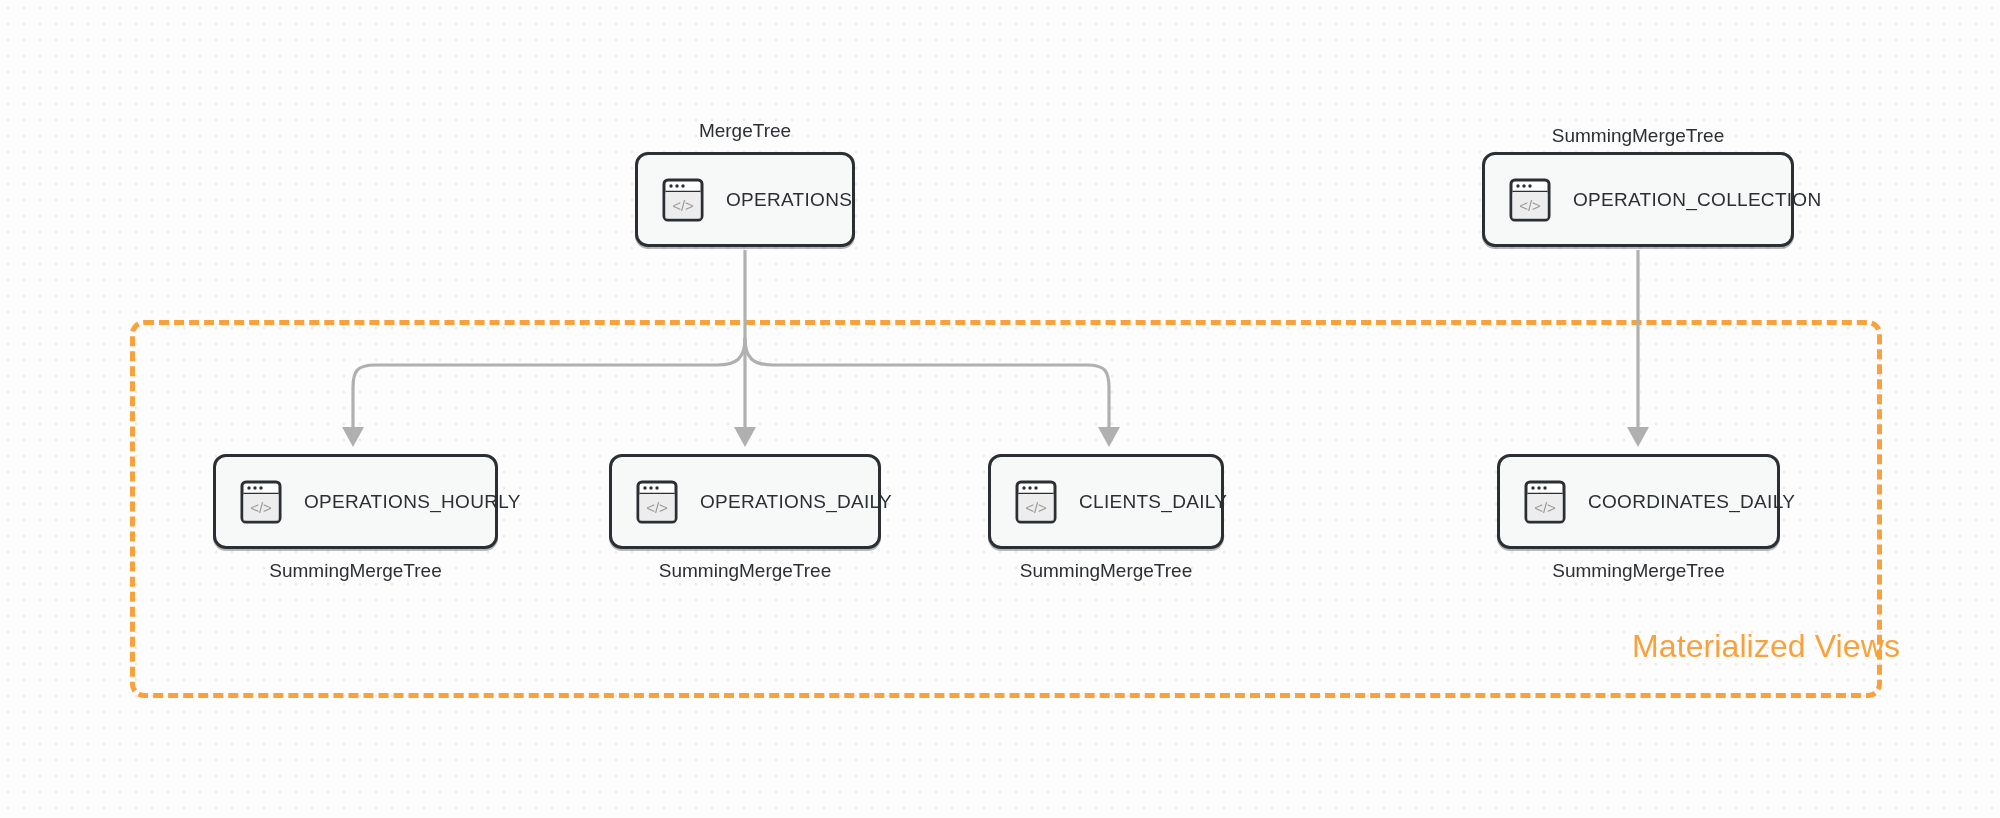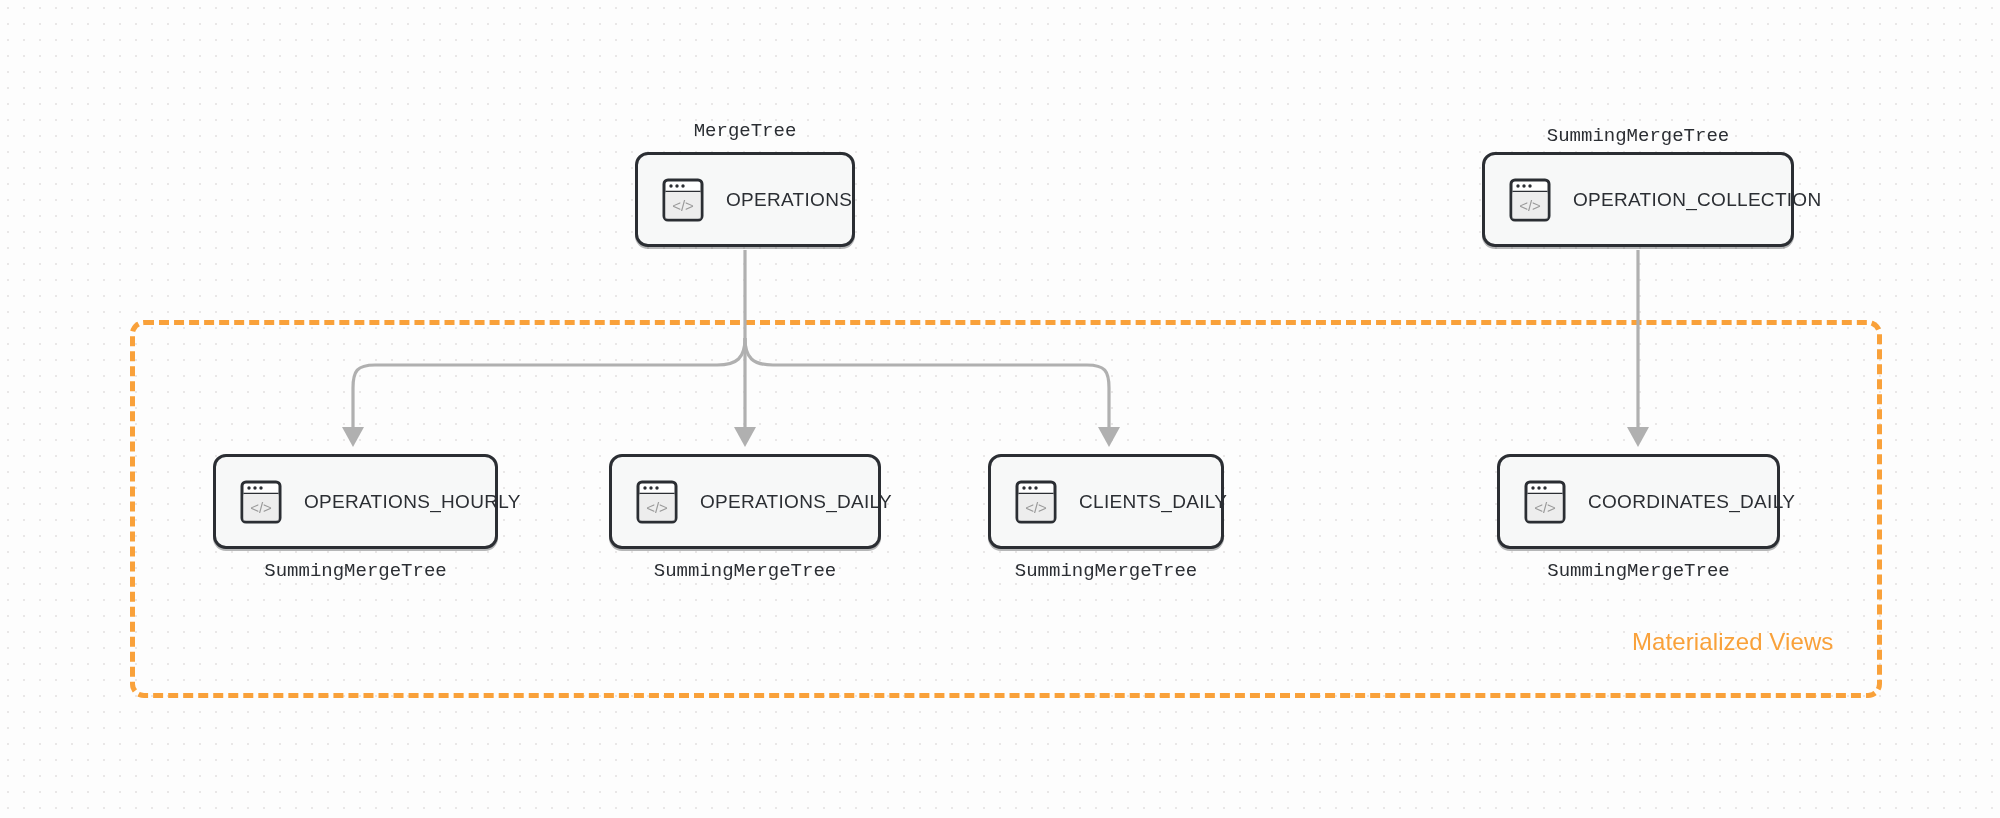--- a/index.html
+++ b/index.html
@@ -30,21 +30,21 @@
   .mv-group {
     position: absolute;
     box-sizing: border-box;
     border: 5px dashed #f9a13a;
     border-radius: 14px;
     background: transparent;
   }
   .mv-caption {
     position: absolute;
     color: #f9a13a;
-    font-size: 24px;
+    font-size: 32px;
     letter-spacing: 0.1px;
     white-space: nowrap;
     font-family: "Liberation Sans", sans-serif;
   }
 
   
   #edges {
     position: absolute;
     left: 0;
     top: 0;
@@ -81,21 +81,21 @@
     font-family: "Liberation Sans", sans-serif;
   }
 
   
   .node-caption {
     position: absolute;
     font-size: 19px;
     color: #2b2e33;
     white-space: nowrap;
     text-align: center;
-    font-family: Liberation Mono, monospace;
+    font-family: Liberation Sans, sans-serif;
   }
 </style>
 </head>
 <body>
 
 <div id="canvas">
 
   <div class="mv-group" style="left:130px; top:320px; width:1752px; height:378px;"></div>
 
   <div class="mv-caption" style="left:1632px; top:628px;">Materialized Views</div>

